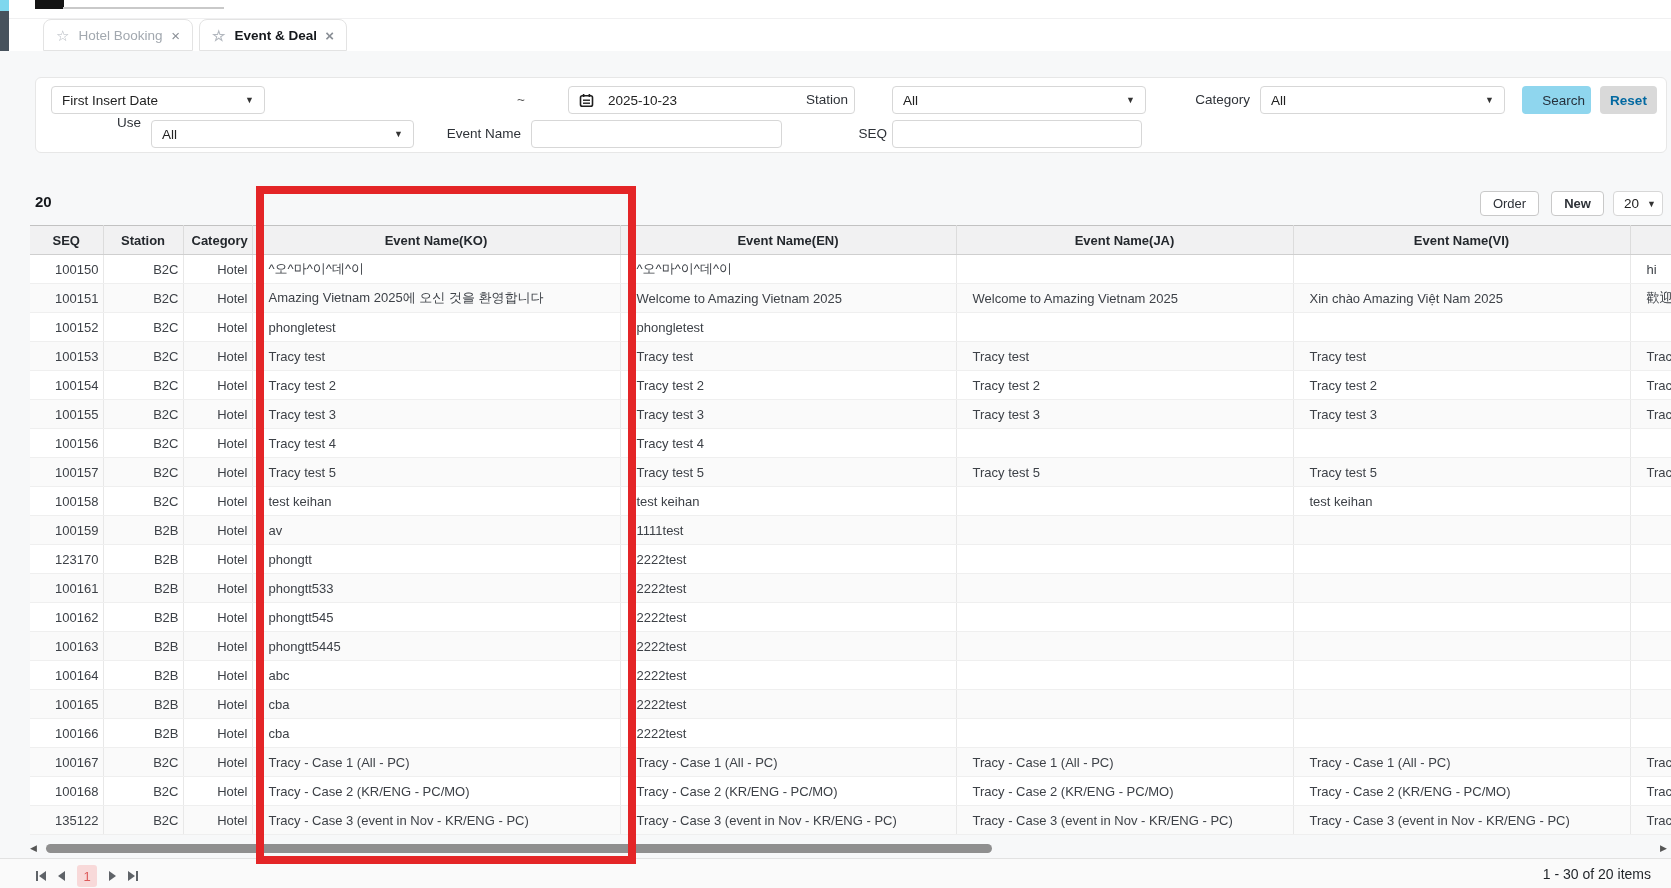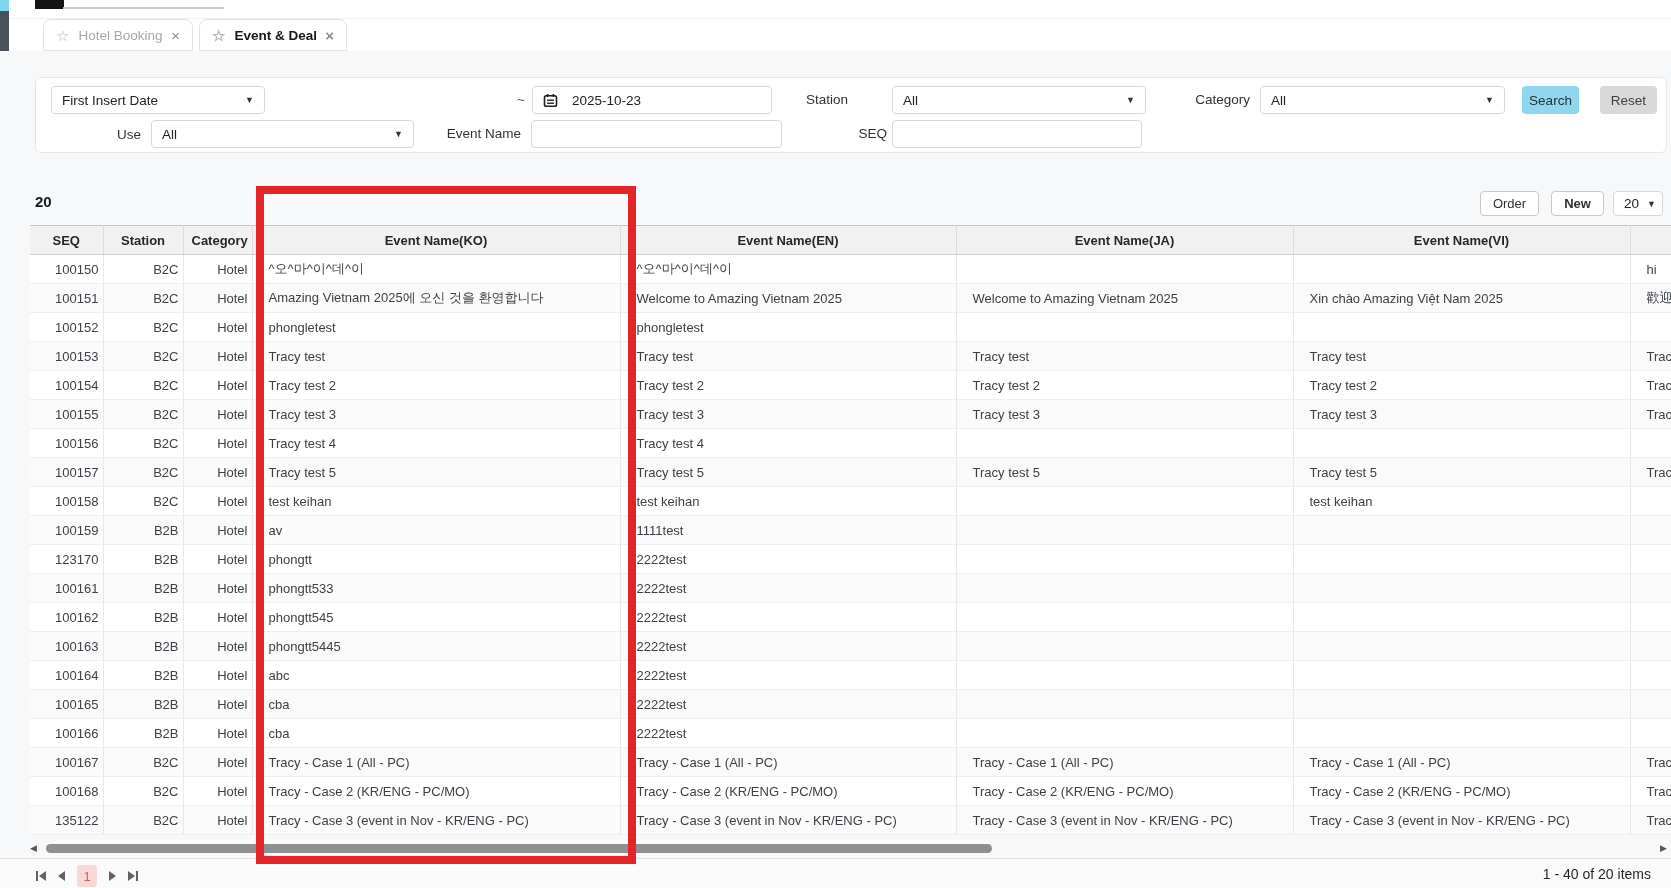--- a/index.html
+++ b/index.html
@@ -39,21 +39,21 @@
         border-radius:4px;display:flex;align-items:center;font-size:13.5px;color:#222;}
   .sel{justify-content:space-between;padding:0 10px;cursor:pointer;}
   .sel .caret{font-size:9px;color:#333;margin-left:8px;}
   .datefield{padding:0 10px;gap:9px;}
   .datefield svg{flex:0 0 auto;}
   .tilde{position:absolute;height:28px;line-height:28px;font-size:13.5px;color:#555;}
   .tin{padding:0 10px;}
   .tin input{border:none;outline:none;width:100%;font:inherit;color:#222;background:transparent;}
   .fbtn{position:absolute;height:28px;border:none;border-radius:4px;font-size:13.5px;cursor:pointer;}
   .fbtn.search{background:#8fd6ee;color:#26313c;}
-  .fbtn.reset{background:#d9d9d9;color:#404040;}
+  .fbtn.reset{background:#d9d9d9;color:#0369a1;font-weight:bold;}
 
   
   .count{position:absolute;left:35px;top:142px;font-size:15px;font-weight:700;color:#15181c;}
   .tbtn{position:absolute;top:140px;height:25px;box-sizing:border-box;background:#fff;border:1px solid #c9c9c9;
         border-radius:4px;font-size:13px;color:#2e3238;cursor:pointer;padding:0;}
   .tbtn.order{left:1480px;width:59px;}
   .tbtn.new{left:1551px;width:53px;font-weight:bold;}
   .pagesize{position:absolute;left:1613px;top:140px;width:50px;height:25px;}
   .pagesize .caret{font-size:9px;}
 
@@ -119,44 +119,44 @@
   </div>
 
   <div class="panel">
 
     <div class="fcard">
       <div class="ctrl sel" style="left:15px;top:8px;width:214px;">
         <span>First Insert Date</span>
         <span class="caret">▼</span>
       </div>
       <div class="tilde" style="left:481px;top:8px;">~</div>
-      <div class="ctrl datefield" style="left:496px;top:8px;width:240px;gap:14px;">
+      <div class="ctrl datefield" style="left:532px;top:8px;width:287px;gap:14px;">
         <svg width="15" height="15" viewBox="0 0 15 15">
           <rect x="1.5" y="2.8" width="12" height="10.5" rx="1.8" fill="none" stroke="#1f1f1f" stroke-width="1.6"></rect>
           <line x1="4.6" y1="1" x2="4.6" y2="4" stroke="#1f1f1f" stroke-width="1.6"></line>
           <line x1="10.4" y1="1" x2="10.4" y2="4" stroke="#1f1f1f" stroke-width="1.6"></line>
           <line x1="4" y1="7.2" x2="11" y2="7.2" stroke="#1f1f1f" stroke-width="1.4"></line>
           <line x1="4" y1="10.2" x2="11" y2="10.2" stroke="#1f1f1f" stroke-width="1.4"></line>
         </svg>
         <span>2025-10-23</span>
       </div>
       <div class="lab" style="left:740px;top:8px;width:72px;">Station</div>
       <div class="ctrl sel" style="left:856px;top:8px;width:254px;">
         <span>All</span>
         <span class="caret">▼</span>
       </div>
       <div class="lab" style="left:1132px;top:8px;width:82px;">Category</div>
       <div class="ctrl sel" style="left:1224px;top:8px;width:245px;">
         <span>All</span>
         <span class="caret">▼</span>
       </div>
-      <button class="fbtn search" style="left:1486px;top:8px;width:57px;">Search</button>
+      <button class="fbtn search" style="left:1486px;top:8px;width:69px;text-align:right;">Search</button>
       <button class="fbtn reset" style="left:1564px;top:8px;width:57px;">Reset</button>
 
-      <div class="lab" style="left:60px;top:43px;width:45px;">Use</div>
+      <div class="lab" style="left:60px;top:31px;width:45px;">Use</div>
       <div class="ctrl sel" style="left:115px;top:42px;width:263px;">
         <span>All</span>
         <span class="caret">▼</span>
       </div>
       <div class="lab" style="left:385px;top:42px;width:100px;">Event Name</div>
       <div class="ctrl tin" style="left:495px;top:42px;width:251px;">
         <input value="" style="">
       </div>
       <div class="lab" style="left:801px;top:42px;width:50px;">SEQ</div>
       <div class="ctrl tin" style="left:856px;top:42px;width:250px;">
@@ -419,18 +419,18 @@
           </span>
         <span class="page-cur">1</span>
         <span class="pbtn">
             <span class="tri-r"></span>
           </span>
         <span class="pbtn">
             <span class="tri-r"></span>
             <span class="vbar"></span>
           </span>
       </div>
-      <div class="items">1 - 40 of 20 items</div>
+      <div class="items">1 - 30 of 20 items</div>
     </div>
   </div>
 
   <div class="annot"></div>
 </div>
 
 </body></html>

